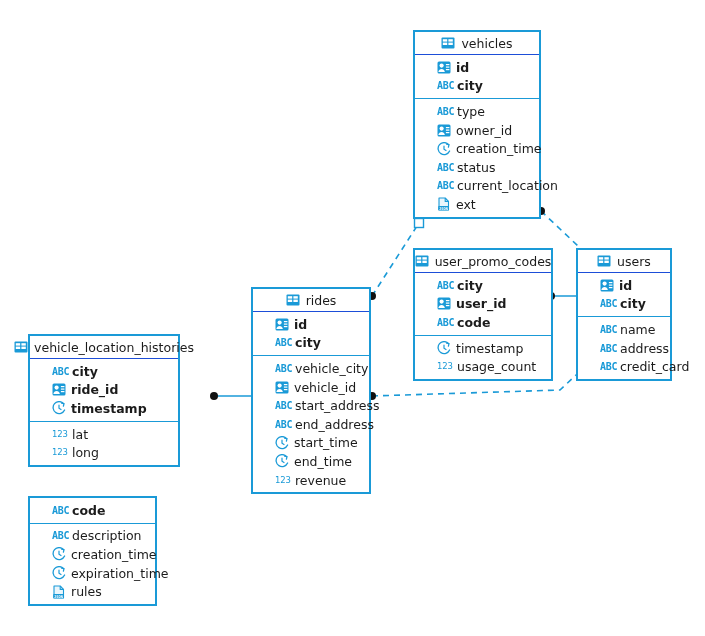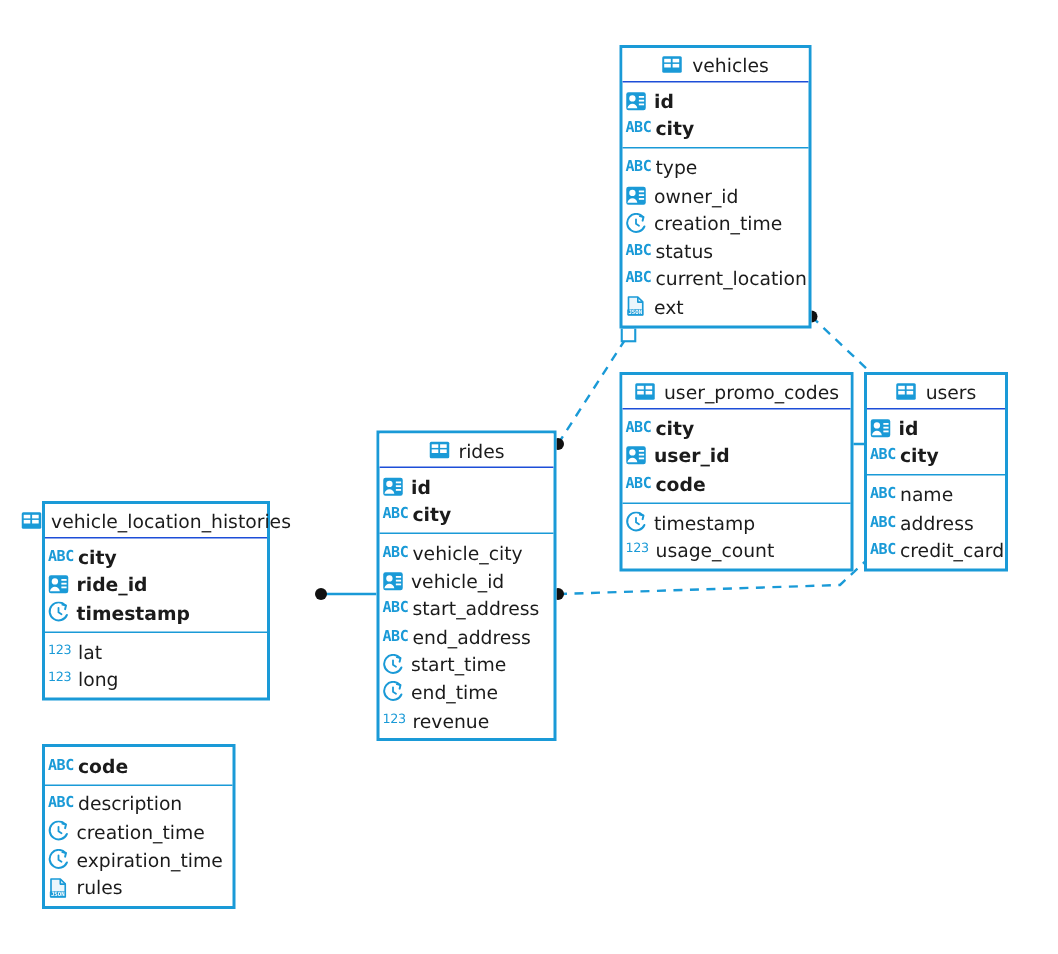--- a/index.html
+++ b/index.html
@@ -33,21 +33,21 @@
     font-size:12.5px;color:#1b1b1b;white-space:nowrap;
   }
   .t-section{
     padding:3px 0 3px 0;
     box-sizing:border-box;
   }
   .t-section.keys{border-bottom:1px solid #1a9ad7;}
   .col-row{
     display:flex;align-items:center;gap:5px;
     height:18.6px;
-    padding-left:2px;
+    padding-left:22px;
     padding-right:8px;
     white-space:nowrap;
   }
   .col-name{font-size:12.5px;color:#1b1b1b;}
   .col-row.pk .col-name{font-weight:bold;}
 
   
   .ico{flex:0 0 auto;display:inline-block;line-height:0;}
   .ico svg{display:block;}
   .ico-abc{
@@ -166,21 +166,21 @@
               <path d="M2 1h6.2l3.3 3.3V13H2z" fill="#eaf6fc" stroke="#1a9ad7" stroke-width="1.1" stroke-linejoin="round"></path>
               <path d="M8.2 1v3.4h3.3" fill="none" stroke="#1a9ad7" stroke-width="1.1" stroke-linejoin="round"></path>
               <rect x="1.2" y="9.1" width="10.6" height="4.1" rx="0.6" fill="#1a9ad7"></rect>
               <text x="6.5" y="12.5" font-size="3.8" font-family="DejaVu Sans Mono, monospace" font-weight="bold" fill="#fff" text-anchor="middle">JSON</text>
             </svg>
           </span>
           <span class="col-name">ext</span>
         </div>
       </div>
     </div>
-    <div class="table-node" style="left: 413px; top: 248px; width: 156px;">
+    <div class="table-node" style="left: 413px; top: 248px; width: 140px;">
       <div class="t-header">
         <span class="ico">
           <svg width="14" height="12" viewBox="0 0 14 12">
             <rect x="0.5" y="0.5" width="13" height="11" rx="1" fill="#1a9ad7"></rect>
             <rect x="1.8" y="2.2" width="4.4" height="2.4" fill="#fff"></rect>
             <rect x="7.4" y="2.2" width="4.4" height="2.4" fill="#fff"></rect>
             <rect x="1.8" y="5.6" width="4.4" height="2.4" fill="#fff"></rect>
             <rect x="7.4" y="5.6" width="4.4" height="2.4" fill="#fff"></rect>
           </svg>
         </span>

